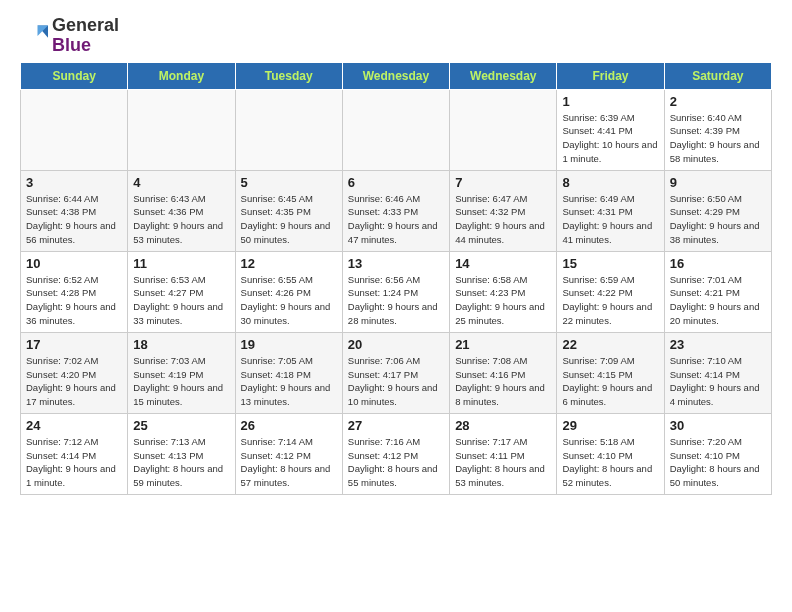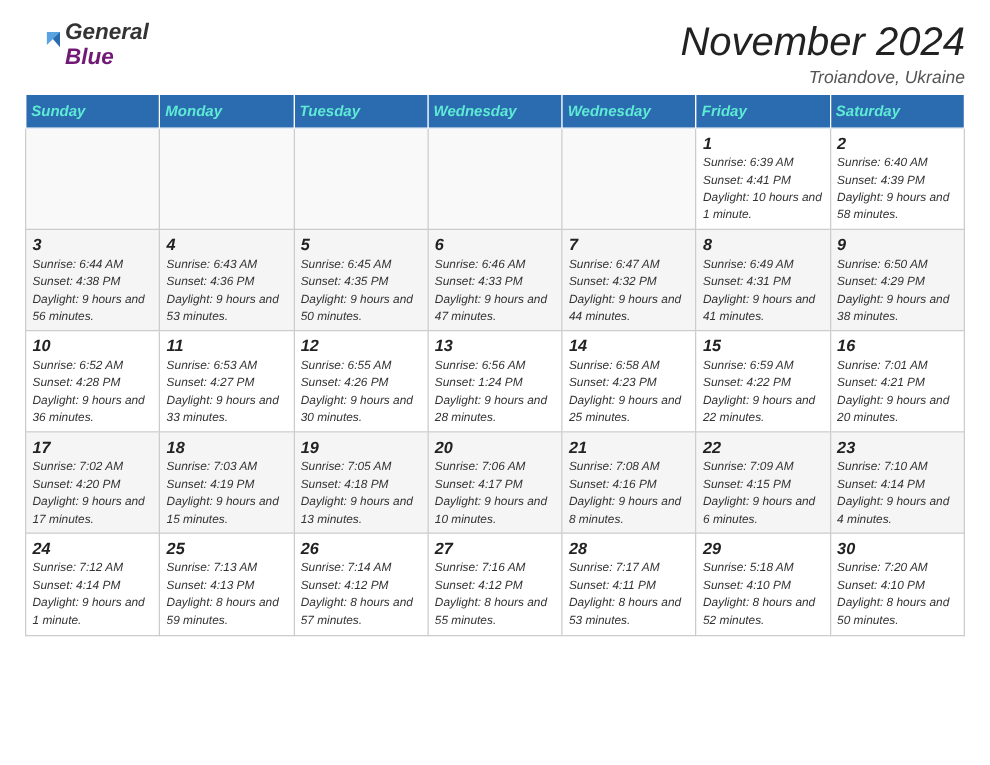--- a/index.html
+++ b/index.html
@@ -6,21 +6,20 @@
     body {
       font-family: Arial, sans-serif;
       background: #fff;
       width: 792px;
       height: 612px;
       overflow: hidden;
     }
     .page {
       width: 792px;
       padding: 16px 20px 10px 20px;
-      font-style: italic;
     }
     .header-top {
       display: flex;
       align-items: flex-start;
       justify-content: space-between;
       margin-bottom: 6px;
     }
     .logo {
       display: flex;
       align-items: center;
@@ -51,25 +50,25 @@
       color: #555;
       margin-top: 2px;
     }
     .calendar {
       width: 100%;
       border-collapse: collapse;
       table-layout: fixed;
     }
     .calendar th {
       background: #2b6cb0;
-      color: #5eead4;
+      color: #bef264;
       font-size: 12px;
       font-weight: bold;
       padding: 6px 4px;
-      text-align: left;
+      text-align: center;
       border: 1px solid #fff;
     }
     .calendar td {
       border: 1px solid #ccc;
       vertical-align: top;
       padding: 4px 5px;
       font-size: 10px;
       color: #333;
       height: 80px;
       background: #fff;
@@ -103,24 +102,20 @@
   <div class="header-top">
     <div class="logo">
       <svg class="logo-icon" viewBox="0 0 32 32">
         <polygon points="20,4 32,4 32,18" fill="#2b6cb0"></polygon>
         <polygon points="20,4 32,4 20,16" fill="#5ba3e0"></polygon>
       </svg>
       <div class="logo-text">
         <span class="logo-general">General</span><br>
         <span class="logo-blue">Blue</span>
       </div>
-    </div>
-    <div class="title-block">
-      <div class="month-title">November 2024</div>
-      <div class="location">Troiandove, Ukraine</div>
     </div>
   </div>
 
   <table class="calendar">
     <thead>
       <tr>
         <th>Sunday</th>
         <th>Monday</th>
         <th>Tuesday</th>
         <th>Wednesday</th>

